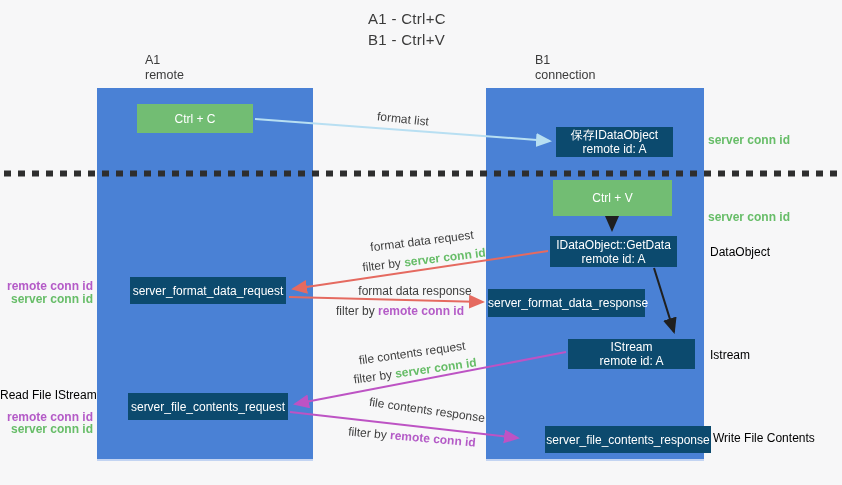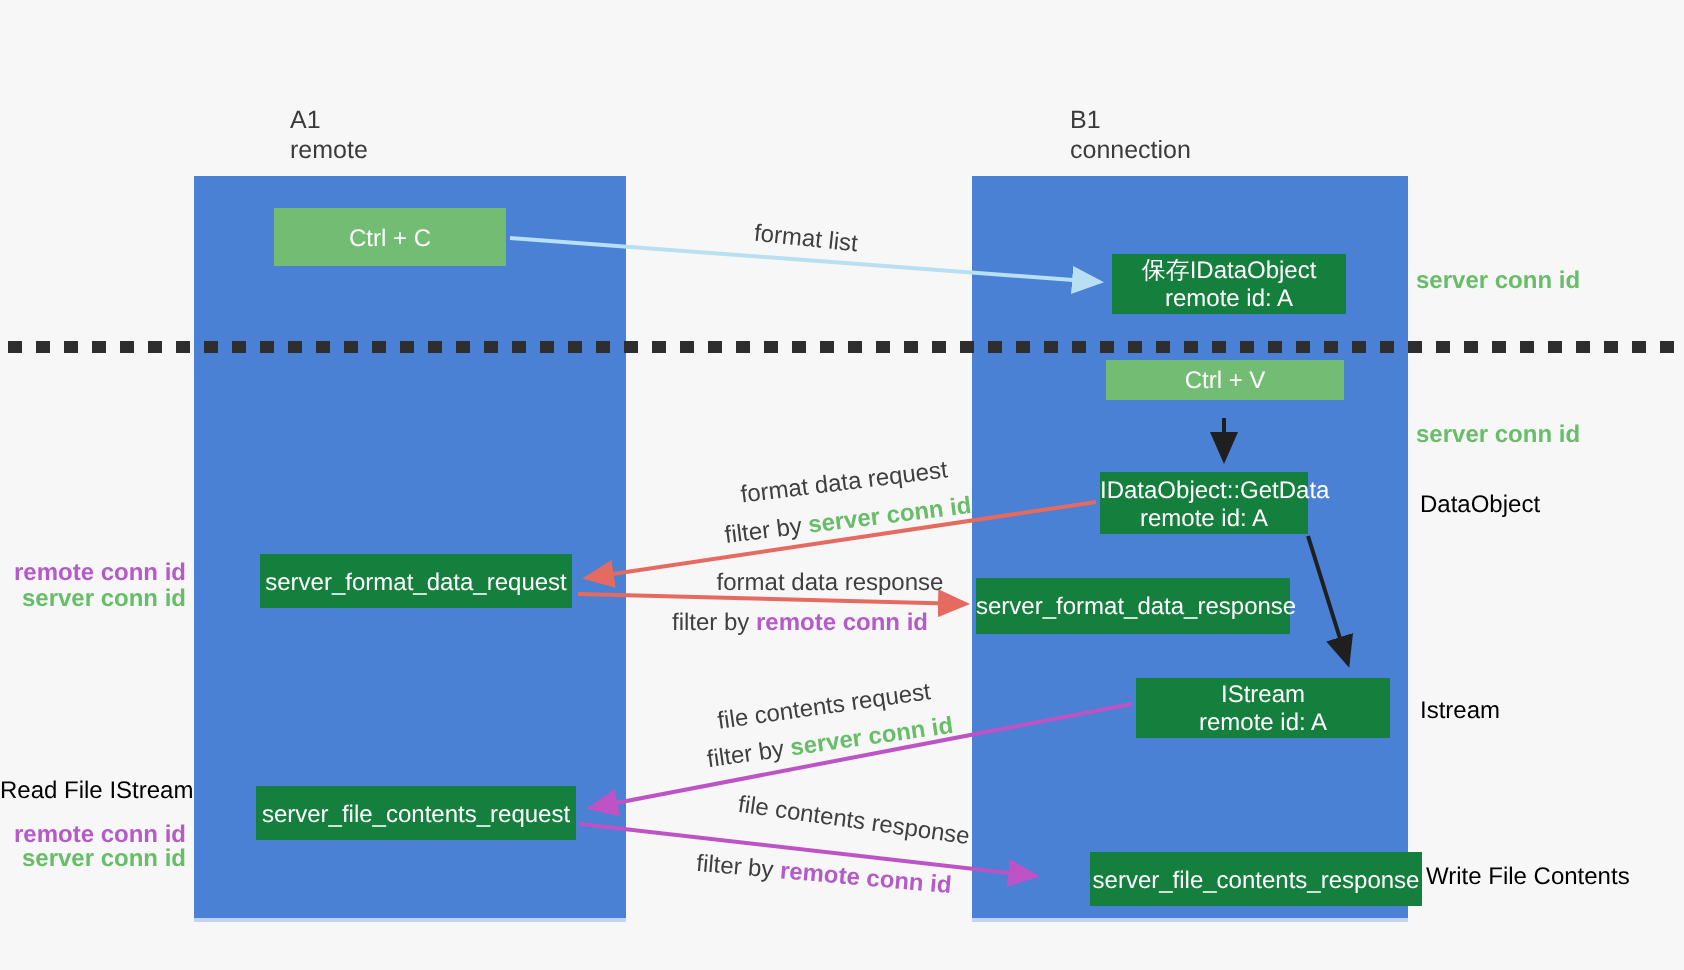--- a/index.html
+++ b/index.html
@@ -40,21 +40,21 @@
   }
 
   .node {
     position: absolute; z-index: 4;
     display: flex; flex-direction: column;
     justify-content: center;
     color: #ffffff; font-size: 12px; line-height: 14px;
     text-align: center; white-space: nowrap;
   }
   .node.green  { background: #72bd73; }
-  .node.orange { background: #15803d; }
+  .node.orange { background: #0c4a6e; }
 
   .arrow-label {
     position: absolute; z-index: 5;
     font-size: 12px; color: #3f3f3f; white-space: nowrap;
     transform-origin: center;
   }
   .hl-green  { color: #67bd68; font-weight: bold; }
   .hl-purple { color: #b45bc7; font-weight: bold; }
 
   .side-label {
@@ -63,20 +63,22 @@
   .side-label.green  { color: #67bd68; font-weight: bold; }
   .side-label.purple { color: #b45bc7; font-weight: bold; }
   .side-label.dark   { color: #000000; }
   .left-gutter { left: 0; width: 93px; text-align: right; }
 </style>
 </head>
 <body>
 
 <div id="stage">
 
+  <div class="title-block"><span>A1 - Ctrl+C</span>
+<span>B1 - Ctrl+V</span></div>
 
   <div class="col-header left">
     <div>A1</div>
     <div>remote</div>
   </div>
   <div class="col-header right">
     <div>B1</div>
     <div>connection</div>
   </div>
 
@@ -118,25 +120,25 @@
 
   <div class="node green" style="left:137px; top:104px; width:116px; height:29px;">
     <span>Ctrl + C</span>
   </div>
 
   <div class="node orange" style="left:556px; top:127px; width:117px; height:30px;">
     <span>保存IDataObject</span>
     <span>remote id: A</span>
   </div>
 
-  <div class="node green" style="left:553px; top:180px; width:119px; height:20px;">
+  <div class="node green" style="left:553px; top:180px; width:119px; height:36px;">
     <span>Ctrl + V</span>
   </div>
 
-  <div class="node orange" style="left:550px; top:236px; width:104px; height:31px;">
+  <div class="node orange" style="left:550px; top:236px; width:127px; height:31px;">
     <span>IDataObject::GetData</span>
     <span>remote id: A</span>
   </div>
 
   <div class="node orange" style="left:130px; top:277px; width:156px; height:27px;">
     <span>server_format_data_request</span>
   </div>
 
   <div class="node orange" style="left:488px; top:289px; width:157px; height:28px;">
     <span>server_format_data_response</span>

